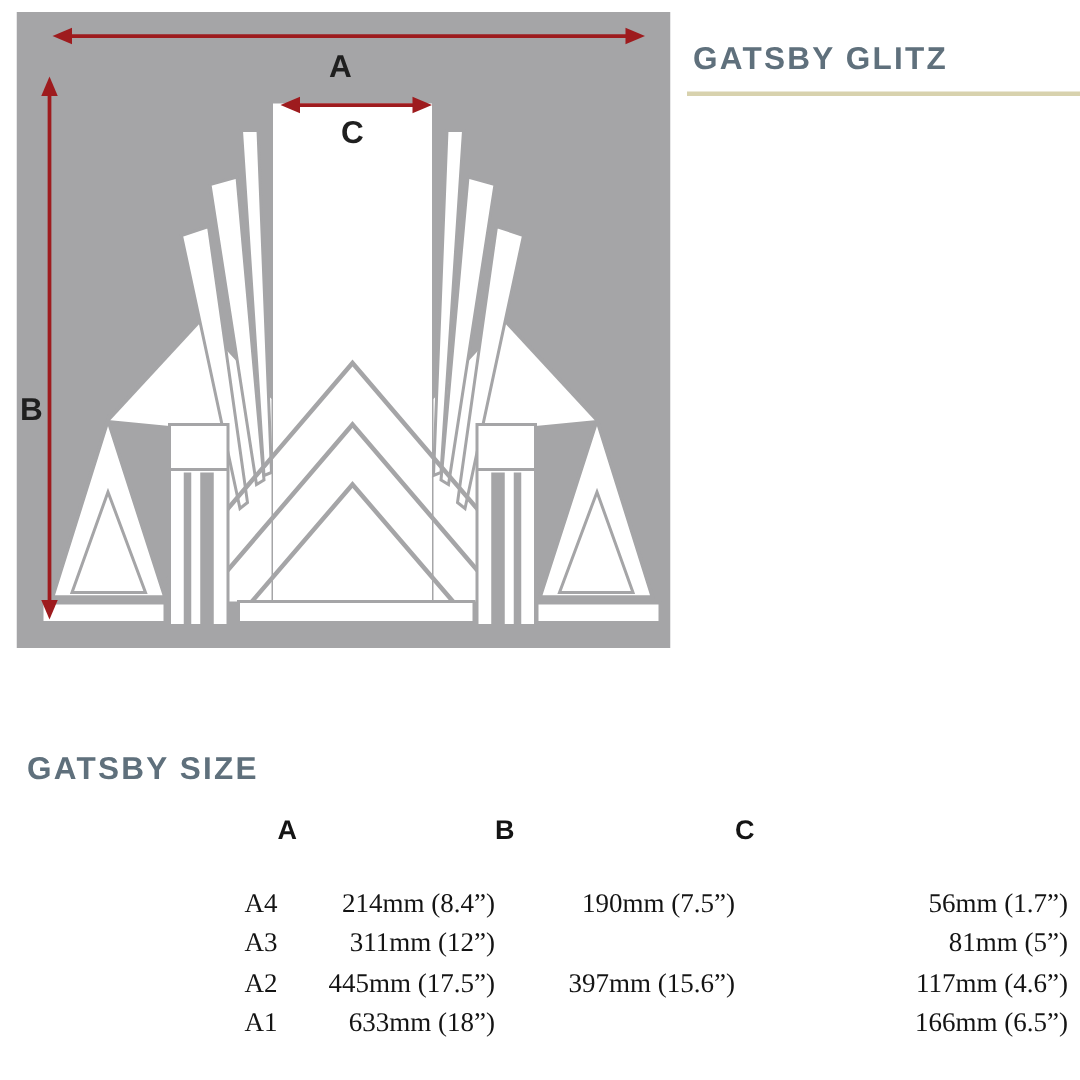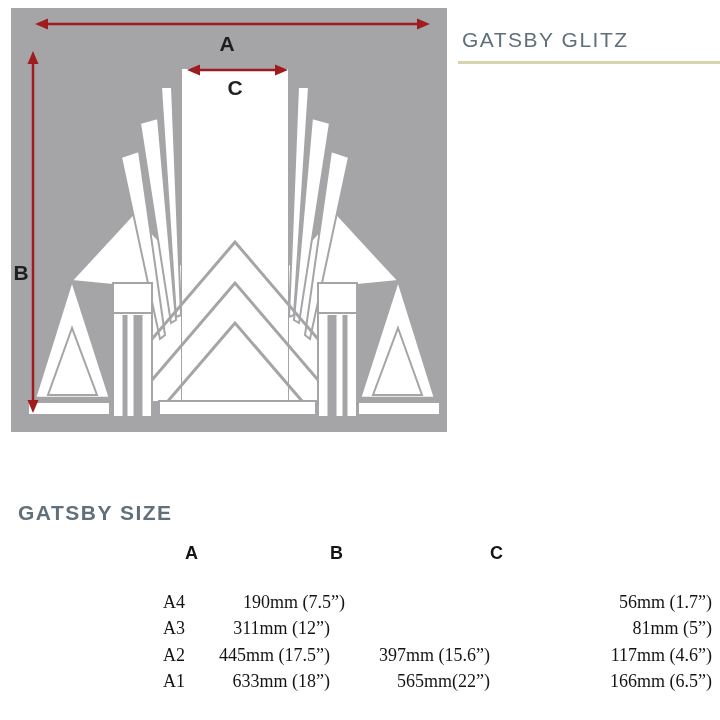--- a/index.html
+++ b/index.html
@@ -3,21 +3,21 @@
 <meta charset="utf-8">
 <style>
   html,body { margin:0; padding:0; background:#ffffff; }
   .canvas {
     position:relative; width:720px; height:720px; background:#ffffff;
     font-family:"Liberation Sans", sans-serif; overflow:hidden;
   }
   .diagram { position:absolute; left:11px; top:8px; width:436px; height:424px; }
   .product-title {
     position:absolute; left:462px; top:28px;
-    font-size:21px; font-weight:normal; letter-spacing:1.5px; color:#5f707c;
+    font-size:21px; font-weight:bold; letter-spacing:1.5px; color:#5f707c;
     white-space:nowrap;
   }
   .title-underline {
     position:absolute; left:458px; top:61px; width:262px; height:3px;
     background:#d8d2ae;
   }
   .section-heading {
     position:absolute; left:18px; top:501px;
     font-size:21px; font-weight:bold; letter-spacing:1.5px; color:#5f707c;
   }
@@ -116,35 +116,35 @@
   <div class="size-table">
     <div class="tbl-header">
       <span class="c0"></span>
       <span class="c1">A</span>
       <span class="c2">B</span>
       <span class="c3">C</span>
     </div>
 
     <div class="tbl-row">
       <span class="c0">A4</span>
+      <span class="c1">214mm (8.4”)</span>
       <span class="c2">190mm (7.5”)</span>
       <span class="c3">56mm (1.7”)</span>
     </div>
     <div class="tbl-row">
       <span class="c0">A3</span>
       <span class="c1">311mm (12”)</span>
       <span class="c3">81mm (5”)</span>
     </div>
     <div class="tbl-row">
       <span class="c0">A2</span>
       <span class="c1">445mm (17.5”)</span>
       <span class="c2">397mm (15.6”)</span>
       <span class="c3">117mm (4.6”)</span>
     </div>
     <div class="tbl-row">
       <span class="c0">A1</span>
       <span class="c1">633mm (18”)</span>
-      <span class="c2">565mm(22”)</span>
       <span class="c3">166mm (6.5”)</span>
     </div>
   </div>
 
 </div>
 
 </body></html>

